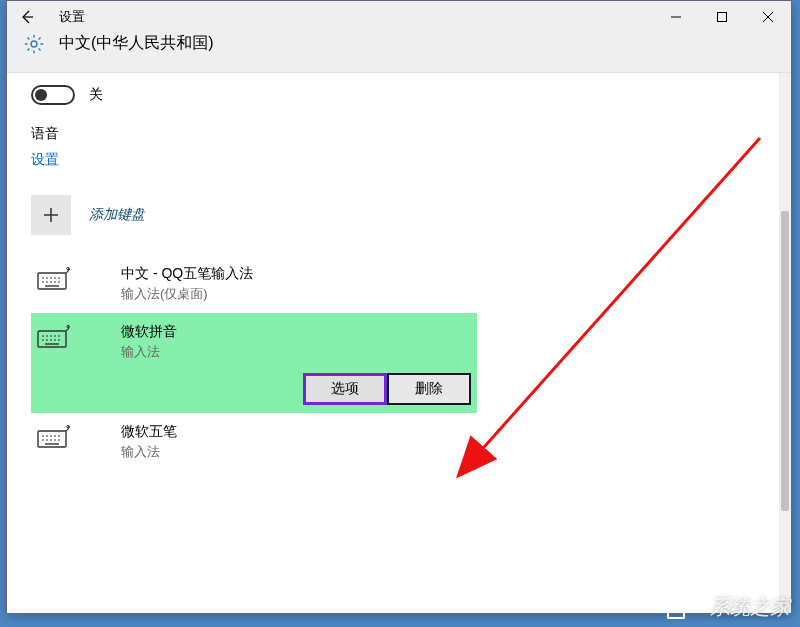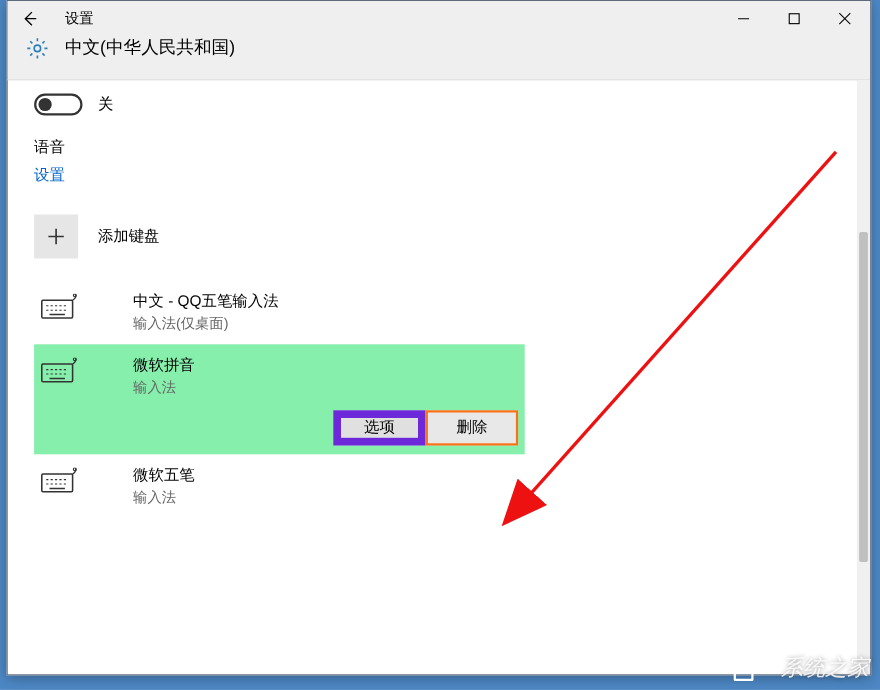--- a/index.html
+++ b/index.html
@@ -38,41 +38,41 @@
     position: absolute; left: 2px; top: 2px;
   }
   .toggle-label { font-size: 14px; color: #000; }
   .sec-label { font-size: 14px; color: #000; margin-top: 20px; }
   .link { font-size: 14px; color: #0066cc; margin-top: 8px; cursor: pointer; display: inline-block; }
   .section-title { font-size: 22px; color: #000; margin-top: 56px; }
   .add-row { display: flex; align-items: center; margin-top: 26px; gap: 18px; cursor: pointer; }
   .add-btn {
     width: 40px; height: 40px; background: #e6e6e6; display: flex; align-items: center; justify-content: center;
   }
-  .add-lbl { font-size: 14px; color: #000000; }
+  .add-lbl { font-size: 14px; color: #0c4a6e; font-style: italic; }
   .kbd-list { margin-top: 20px; }
   .kbd-item {
     display: flex; align-items: flex-start; padding: 10px 6px; gap: 18px; width: 446px;
   }
   .kbd-item.selected {
     background: #86efac;
     padding-bottom: 52px;
     position: relative;
   }
   .kbd-icon { width: 34px; height: 24px; flex-shrink: 0; margin-top: 2px; }
   .kbd-text { display: flex; flex-direction: column; margin-left: 32px; }
   .kbd-name { font-size: 14px; color: #000; }
   .kbd-sub { font-size: 13px; color: #666; margin-top: 2px; }
   .kbd-actions { position: absolute; right: 6px; bottom: 8px; display: flex; }
   .kbd-actions button {
-    width: 84px; height: 32px; background: #e0e0e0; border: 7px solid #6d28d9;
+    width: 84px; height: 32px; background: #e0e0e0; border: 3px solid #6d28d9;
     font-size: 14px; cursor: pointer; margin-left: 0;
   }
   .kbd-actions button.del {
-    border: 2px solid #f97316; background: #e8e8e8;
+    border: 2px solid #0f172a; background: #e8e8e8;
   }
   .scrollbar {
     position: absolute; right: 0; top: 72px; width: 12px; bottom: 0; background: #f0f0f0;
   }
   .scrollbar-thumb {
     position: absolute; left: 2px; right: 2px; top: 138px; height: 300px; background: #c0c0c0; border-radius: 2px;
   }
   
   .arrow-svg { position: absolute; left: 0; top: 0; width: 800px; height: 627px; pointer-events: none; }
   .watermark {

